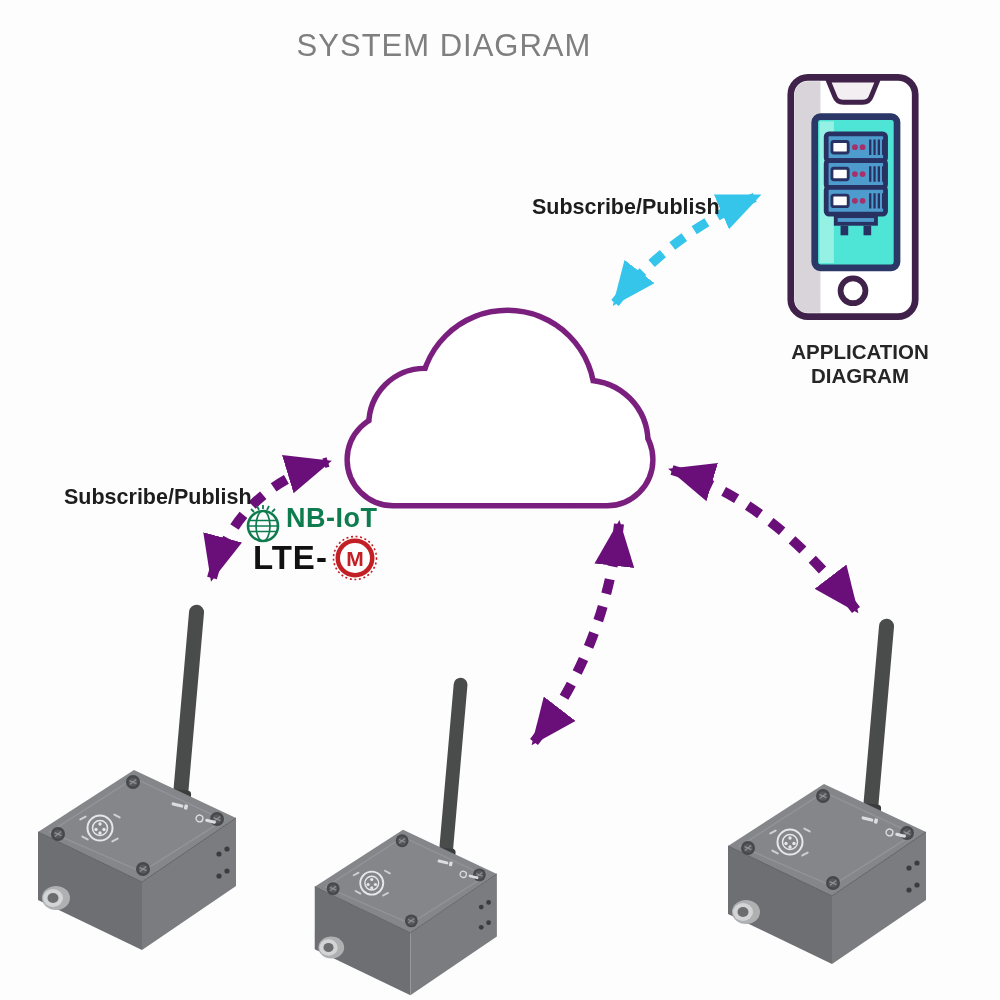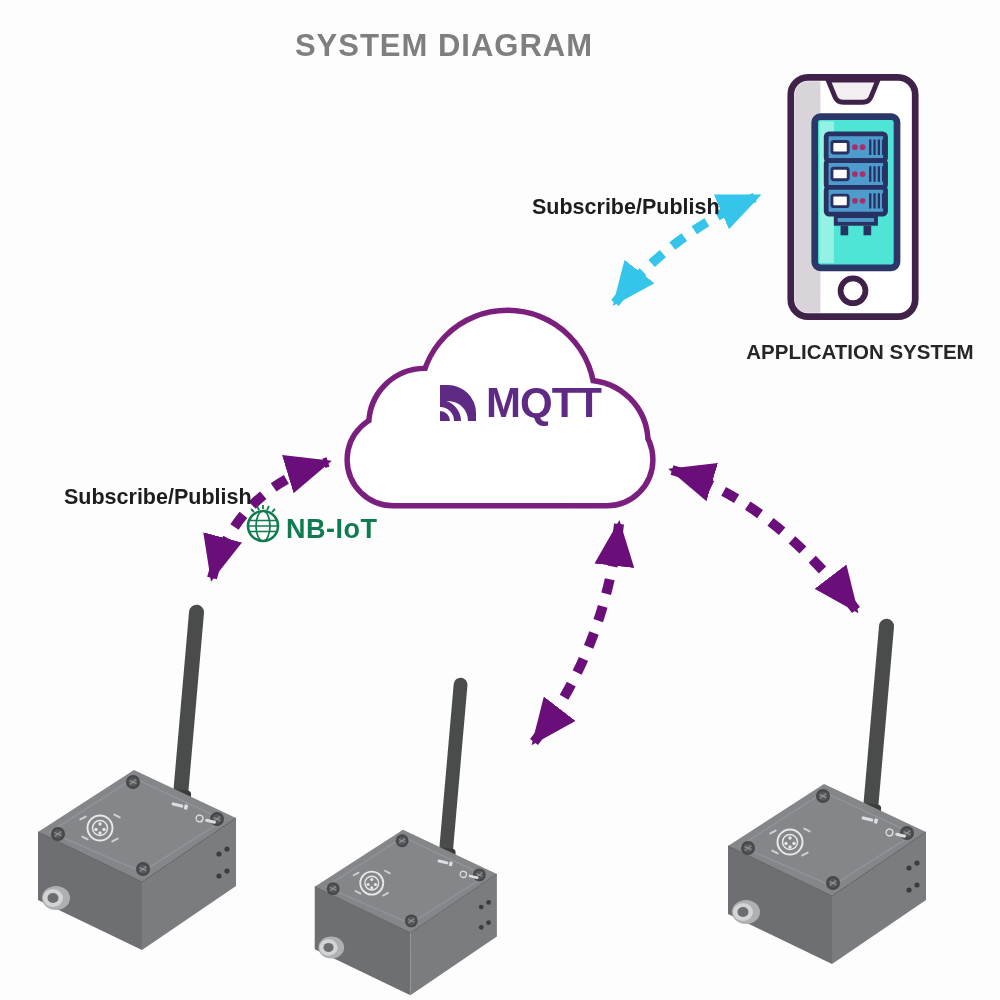--- a/index.html
+++ b/index.html
@@ -1,34 +1,34 @@
 <!DOCTYPE html>
 <html><head>
 <meta charset="utf-8">
 <style>
   html,body{margin:0;padding:0;background:#fff;}
   #stage{position:relative;width:1000px;height:1000px;background:#fdfdfd;overflow:hidden;
          font-family:"Liberation Sans", sans-serif;}
   .abs{position:absolute;}
-  .title{top:28px;left:0;width:888px;text-align:center;font-size:31px;font-weight:bold;
+  .title{top:28px;left:0;width:888px;text-align:center;font-size:31px;font-weight:normal;
          color:#7F7F7F;letter-spacing:1px;z-index:6;}
   .app-label{left:740px;top:340px;width:240px;text-align:center;font-size:20.5px;
              font-weight:bold;color:#262626;z-index:6;}
   .sub-label{font-size:21.5px;font-weight:bold;color:#1d1d1d;z-index:6;margin-top:39px;}
   .sub-top{left:532px;top:156px;}
   .sub-left{left:64px;top:446px;}
   .cloud-wrap{left:338px;top:302px;z-index:3;}
   .mqtt-row{left:338px;top:379px;width:325px;display:flex;justify-content:center;
             align-items:center;gap:6px;padding-left:18px;z-index:4;}
   .mqtt-text{font-size:42px;font-weight:800;color:#5E2A84;letter-spacing:-1px;}
   .broker-text{left:338px;top:426px;width:325px;text-align:center;font-size:46px;
                font-weight:800;color:#151515;z-index:4;}
   .phone-wrap{left:786px;top:72px;z-index:3;}
   .arrows{left:0;top:0;z-index:5;pointer-events:none;}
-  .nbiot-row{left:243px;top:503px;display:flex;align-items:flex-end;gap:3px;z-index:6;}
+  .nbiot-row{left:243px;top:503px;display:flex;align-items:flex-start;gap:3px;z-index:6;}
   .nbiot-text{font-size:27px;font-weight:800;color:#0F7C4F;letter-spacing:0.5px;}
   .ltem-row{left:253px;top:535px;display:flex;align-items:center;gap:4px;z-index:6;}
   .lte-text{font-size:33px;font-weight:800;color:#111;letter-spacing:1px;}
   .device{z-index:2;transform-origin:top left;}
   .dev-1{left:22px;top:592px;}
   .dev-2{left:300px;top:666px;transform:scale(0.92);}
   .dev-3{left:712px;top:606px;}
 </style>
 </head>
 <body>
@@ -101,30 +101,20 @@
       <circle cx="252" cy="142" r="60"></circle>
     </g>
     <g fill="#ffffff" stroke="none">
       <rect x="12" y="116" width="305" height="88" rx="44"></rect>
       <circle cx="88" cy="124" r="54"></circle>
       <circle cx="172" cy="97" r="86"></circle>
       <circle cx="252" cy="142" r="60"></circle>
     </g>
   </svg>
 
-  <div class="abs mqtt-row">
-    <svg width="44" height="44" viewBox="0 0 44 44">
-      <g fill="#5E2A84">
-        <path d="M4 12 V4 H12 A28 28 0 0 1 40 32 V40 H32 A20 20 0 0 0 12 20 H4 Z"></path>
-        <path d="M4 30 A10 10 0 0 1 14 40 L4 40 Z"></path>
-      </g>
-      <path d="M4 22.5 A17.5 17.5 0 0 1 21.5 40" fill="none" stroke="#5E2A84" stroke-width="7"></path>
-    </svg>
-    <span class="mqtt-text">MQTT</span>
-  </div>
 
   <svg class="abs phone-wrap" width="134" height="250" viewBox="0 0 140 260">
     <rect x="5" y="5" width="130" height="250" rx="18" fill="#fff" stroke="#3F2149" stroke-width="7"></rect>
     <path d="M23 9 H36 V251 H23 A14 14 0 0 1 9 237 V23 A14 14 0 0 1 23 9 Z" fill="#D9D4DA"></path>
     <path d="M44 8 H96 L89 25 Q87 31 80 31 H60 Q53 31 51 25 Z" fill="#F2EEF2" stroke="#3F2149" stroke-width="5" stroke-linejoin="round"></path>
     <rect x="30" y="46" width="86" height="158" rx="6" fill="#4FE5D6" stroke="#2B3767" stroke-width="7"></rect>
     <rect x="35" y="51" width="15" height="148" fill="#9CF2E6" opacity="0.9"></rect>
     <g>
       <g>
         <rect x="42" y="64" width="62" height="28" rx="3" fill="#4E9BCE" stroke="#273263" stroke-width="5"></rect>
@@ -146,21 +136,21 @@
         <circle cx="72" cy="78" r="3" fill="#A63069"></circle>
           <circle cx="80" cy="78" r="3" fill="#A63069"></circle>
         <path d="M88 70 V86 M92.5 70 V86 M97 70 V86 M101.5 70 V86" stroke="#273263" stroke-width="2.4"></path>
       </g>
       <rect x="52" y="150" width="42" height="8" fill="#4E9BCE" stroke="#273263" stroke-width="4"></rect>
       <rect x="57" y="160" width="8" height="10" fill="#273263"></rect>
       <rect x="81" y="160" width="8" height="10" fill="#273263"></rect>
     </g>
     <circle cx="70" cy="228" r="13" fill="#fff" stroke="#3F2149" stroke-width="6"></circle>
   </svg>
-  <div class="abs app-label">APPLICATION SYSTEM</div>
+  <div class="abs app-label">APPLICATION DIAGRAM</div>
 
   <div class="abs sub-label sub-top">Subscribe/Publish</div>
   <div class="abs sub-label sub-left">Subscribe/Publish</div>
 
   <svg class="abs arrows" width="1000" height="1000" viewBox="0 0 1000 1000">
     <defs>
       <marker id="ah-c-e" markerWidth="4.6" markerHeight="4" refX="4.2" refY="2" orient="auto" markerUnits="strokeWidth">
         <path d="M0 0 L4.6 2 L0 4 Z" fill="#35C4EA"></path>
         </marker>
       <marker id="ah-c-s" markerWidth="4.6" markerHeight="4" refX="4.2" refY="2" orient="auto-start-reverse" markerUnits="strokeWidth">
@@ -183,20 +173,29 @@
     <svg width="40" height="42" viewBox="0 0 40 42">
       <g stroke="#0F7C4F" fill="none">
         <circle cx="20" cy="23" r="15" stroke-width="2.6"></circle>
         <ellipse cx="20" cy="23" rx="7" ry="15" stroke-width="1.7"></ellipse>
         <path d="M7 17.5 H33 M5.5 23 H34.5 M7 28.5 H33" stroke-width="1.7"></path>
         <path d="M8 6 L11 9 M14 3 L16 7 M20 2 V6 M26 3 L24 7 M32 6 L29 9" stroke-width="1.8"></path>
       </g>
     </svg>
     <span class="nbiot-text">NB-IoT</span>
   </div>
+  <div class="abs ltem-row">
+    <span class="lte-text">LTE-</span>
+    <svg width="46" height="46" viewBox="0 0 46 46">
+      <circle cx="23" cy="23" r="21.5" fill="none" stroke="#C32026" stroke-width="1.6" stroke-dasharray="2 2.6"></circle>
+      <circle cx="23" cy="23" r="19.5" fill="#C32026"></circle>
+      <circle cx="23" cy="23" r="15" fill="#fff"></circle>
+      <text x="23" y="30.5" text-anchor="middle" font-size="21" font-weight="bold" fill="#C32026" font-family="Liberation Sans, sans-serif">M</text>
+    </svg>
+  </div>
 
   <svg class="abs device dev-1" width="230" height="370" viewBox="0 0 230 370">
       <use href="#iot-device"></use>
     </svg>
   <svg class="abs device dev-2" width="230" height="370" viewBox="0 0 230 370">
       <use href="#iot-device"></use>
     </svg>
   <svg class="abs device dev-3" width="230" height="370" viewBox="0 0 230 370">
       <use href="#iot-device"></use>
     </svg>

